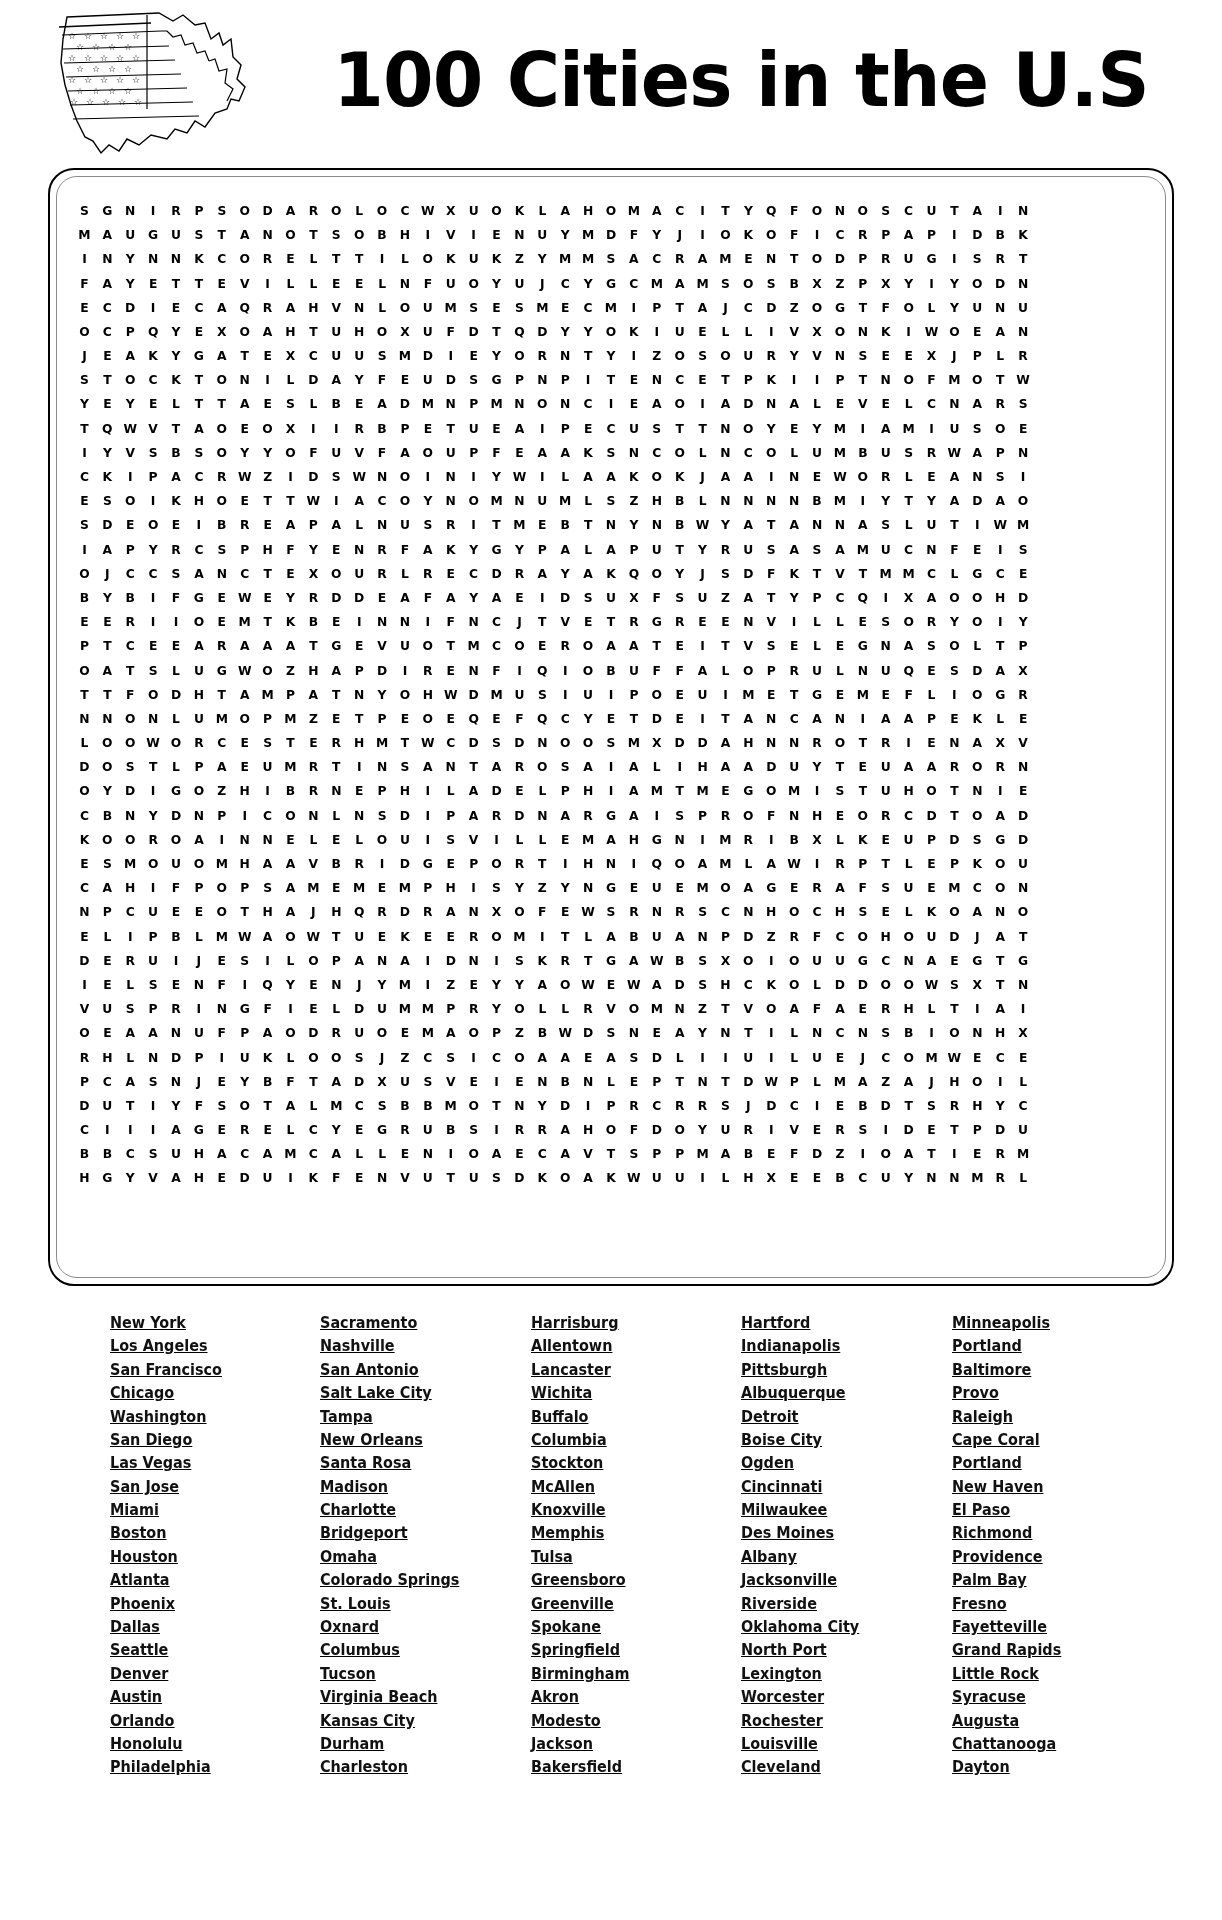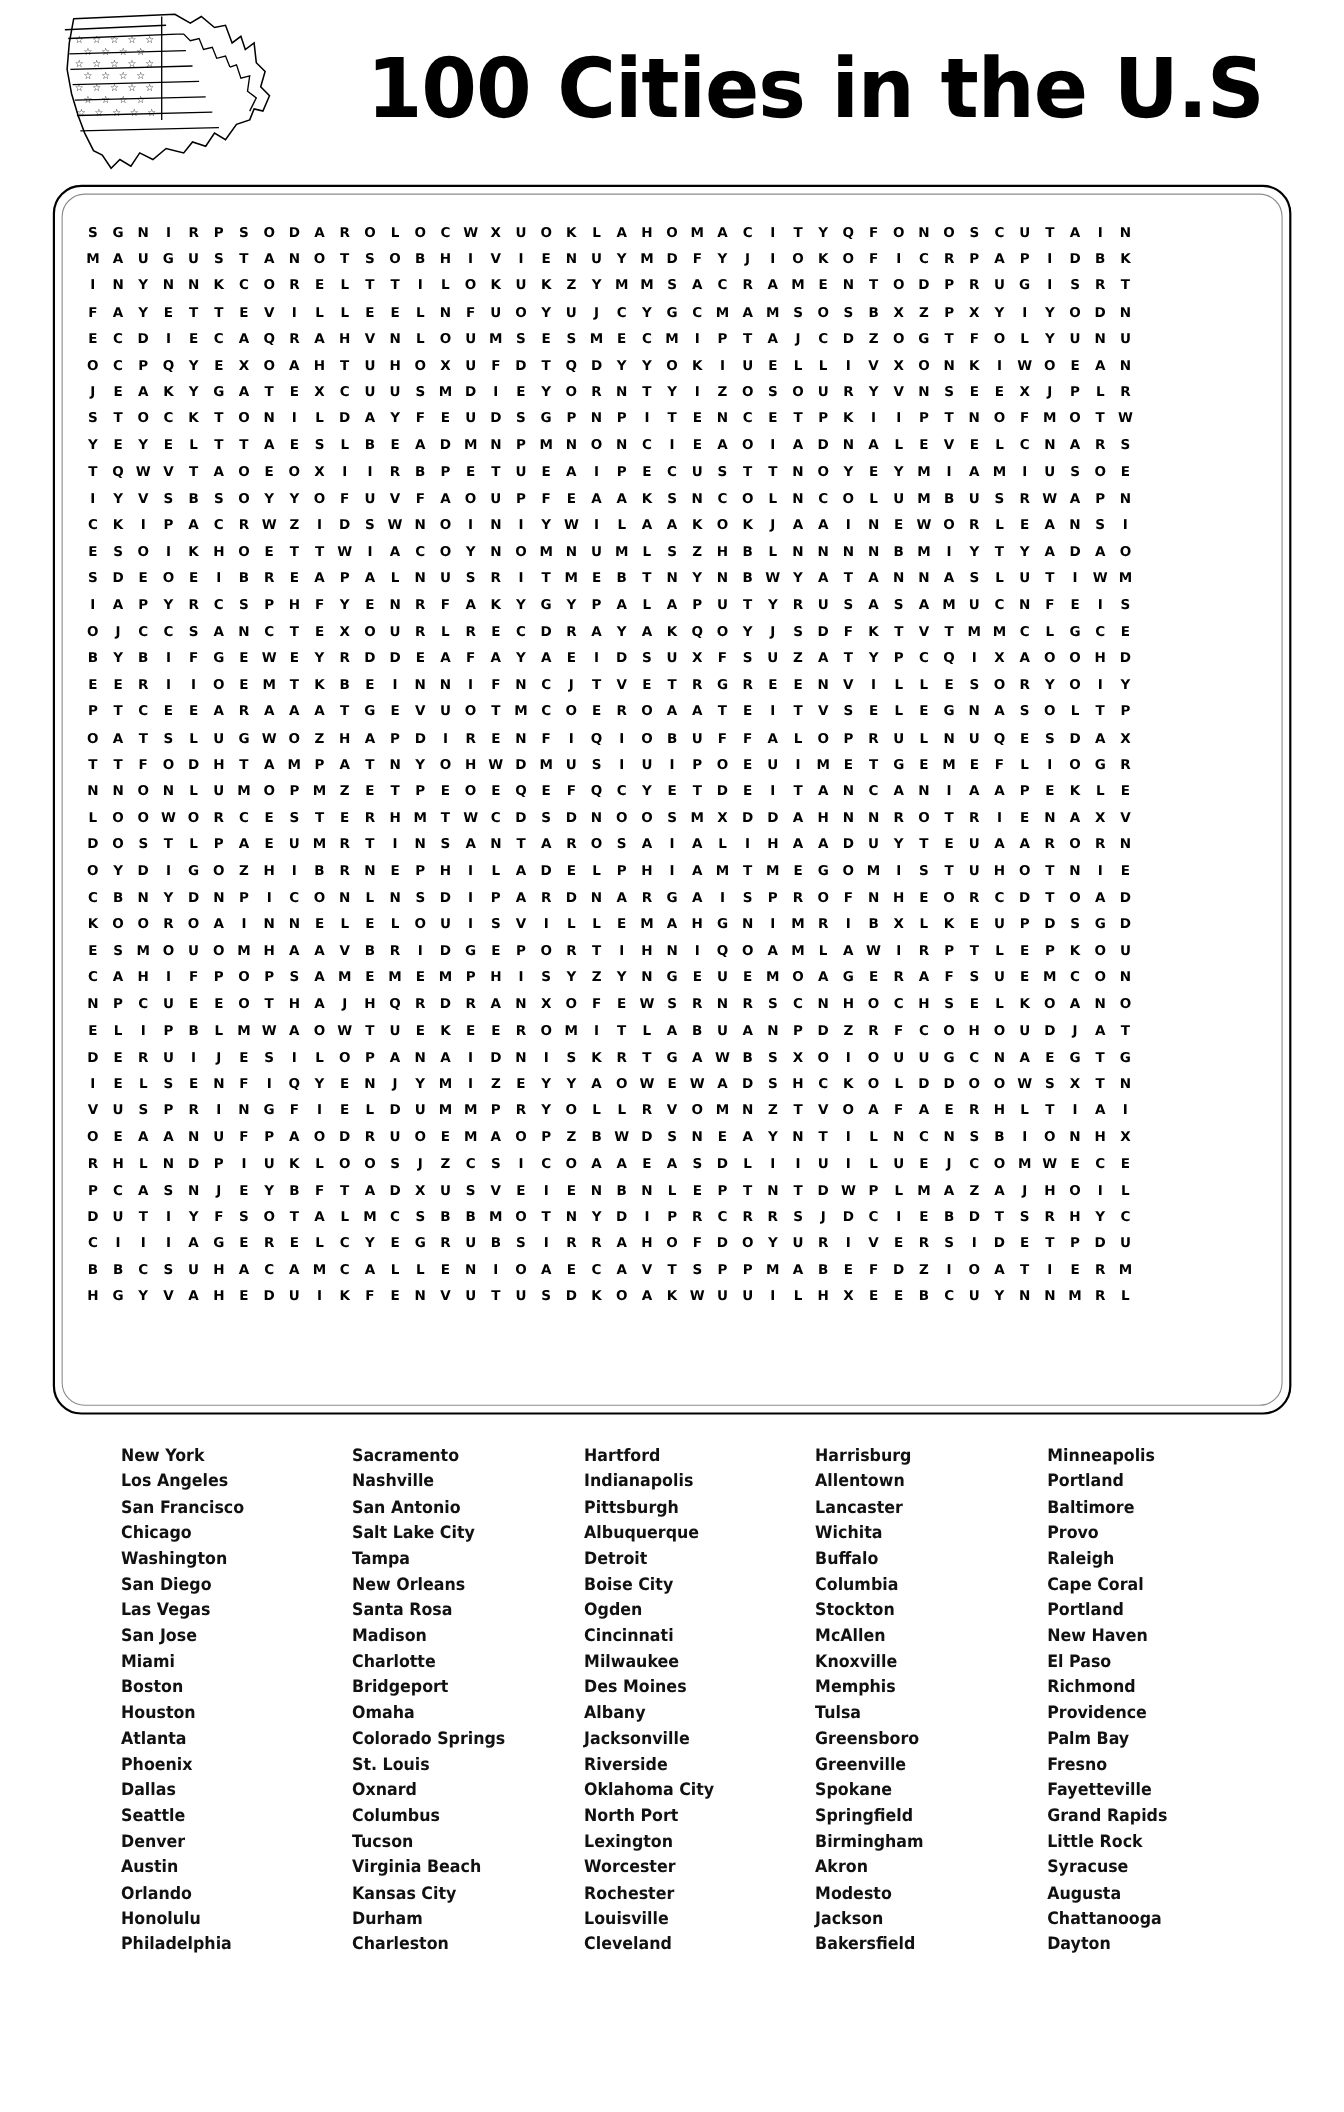--- a/index.html
+++ b/index.html
@@ -86,20 +86,21 @@
     color: #000;
   }
 
   
   .wordlist {
     margin: 26px 0 0 0;
     padding: 0 60px 0 110px;
     display: grid;
     grid-template-columns: repeat(5, 1fr);
     column-gap: 0px;
+    text-decoration: underline;
   }
   .word-col {
     display: flex;
     flex-direction: column;
   }
   .word {
     font-family: "DejaVu Sans", sans-serif;
     font-weight: bold;
     font-size: 15.5px;
     line-height: 1;
@@ -2235,62 +2236,62 @@
       <div class="word">St. Louis</div>
       <div class="word">Oxnard</div>
       <div class="word">Columbus</div>
       <div class="word">Tucson</div>
       <div class="word">Virginia Beach</div>
       <div class="word">Kansas City</div>
       <div class="word">Durham</div>
       <div class="word">Charleston</div>
     </div>
     <div class="word-col">
+      <div class="word">Harrisburg</div>
+      <div class="word">Allentown</div>
+      <div class="word">Lancaster</div>
+      <div class="word">Wichita</div>
+      <div class="word">Buffalo</div>
+      <div class="word">Columbia</div>
+      <div class="word">Stockton</div>
+      <div class="word">McAllen</div>
+      <div class="word">Knoxville</div>
+      <div class="word">Memphis</div>
+      <div class="word">Tulsa</div>
+      <div class="word">Greensboro</div>
+      <div class="word">Greenville</div>
+      <div class="word">Spokane</div>
+      <div class="word">Springfield</div>
+      <div class="word">Birmingham</div>
+      <div class="word">Akron</div>
+      <div class="word">Modesto</div>
+      <div class="word">Jackson</div>
+      <div class="word">Bakersfield</div>
+    </div>
+    <div class="word-col">
       <div class="word">Hartford</div>
       <div class="word">Indianapolis</div>
       <div class="word">Pittsburgh</div>
       <div class="word">Albuquerque</div>
       <div class="word">Detroit</div>
       <div class="word">Boise City</div>
       <div class="word">Ogden</div>
       <div class="word">Cincinnati</div>
       <div class="word">Milwaukee</div>
       <div class="word">Des Moines</div>
       <div class="word">Albany</div>
       <div class="word">Jacksonville</div>
       <div class="word">Riverside</div>
       <div class="word">Oklahoma City</div>
       <div class="word">North Port</div>
       <div class="word">Lexington</div>
       <div class="word">Worcester</div>
       <div class="word">Rochester</div>
       <div class="word">Louisville</div>
       <div class="word">Cleveland</div>
-    </div>
-    <div class="word-col">
-      <div class="word">Harrisburg</div>
-      <div class="word">Allentown</div>
-      <div class="word">Lancaster</div>
-      <div class="word">Wichita</div>
-      <div class="word">Buffalo</div>
-      <div class="word">Columbia</div>
-      <div class="word">Stockton</div>
-      <div class="word">McAllen</div>
-      <div class="word">Knoxville</div>
-      <div class="word">Memphis</div>
-      <div class="word">Tulsa</div>
-      <div class="word">Greensboro</div>
-      <div class="word">Greenville</div>
-      <div class="word">Spokane</div>
-      <div class="word">Springfield</div>
-      <div class="word">Birmingham</div>
-      <div class="word">Akron</div>
-      <div class="word">Modesto</div>
-      <div class="word">Jackson</div>
-      <div class="word">Bakersfield</div>
     </div>
     <div class="word-col">
       <div class="word">Minneapolis</div>
       <div class="word">Portland</div>
       <div class="word">Baltimore</div>
       <div class="word">Provo</div>
       <div class="word">Raleigh</div>
       <div class="word">Cape Coral</div>
       <div class="word">Portland</div>
       <div class="word">New Haven</div>

